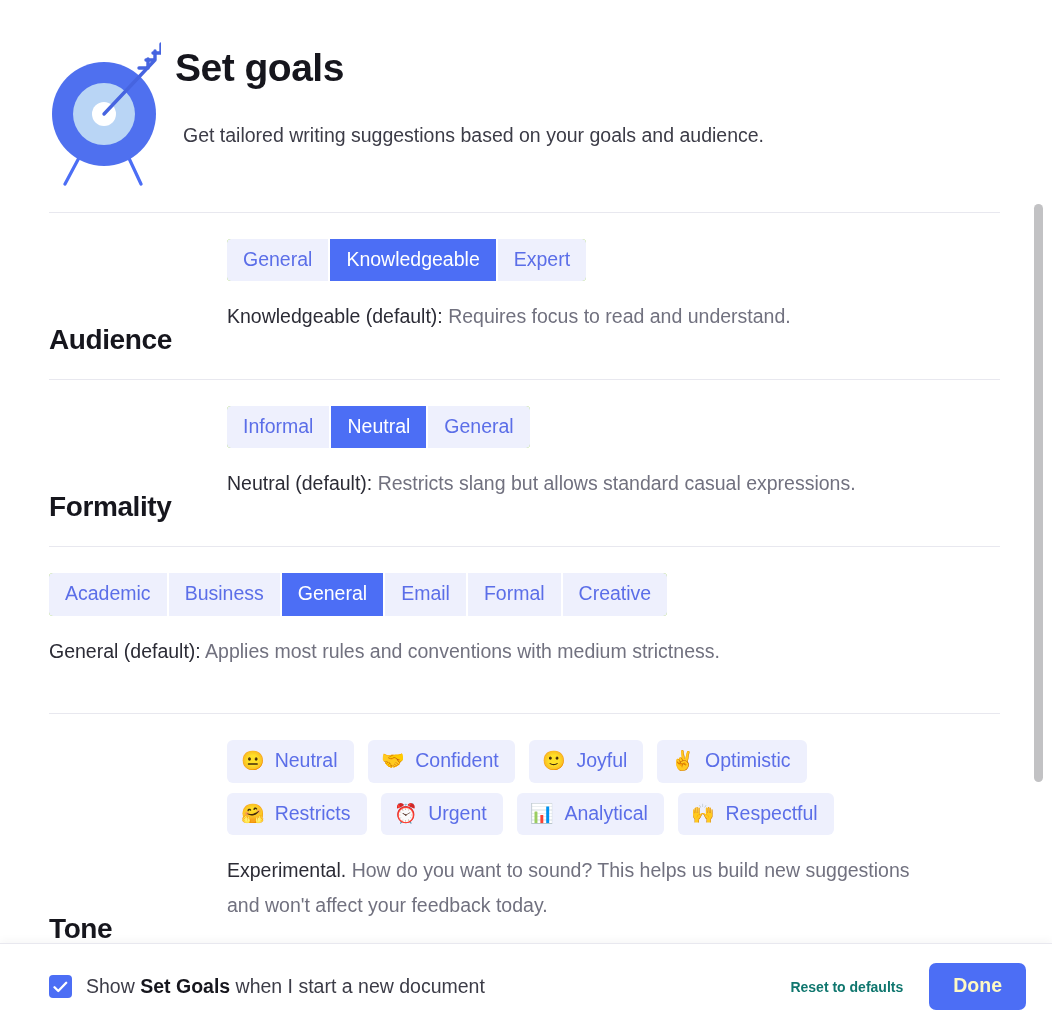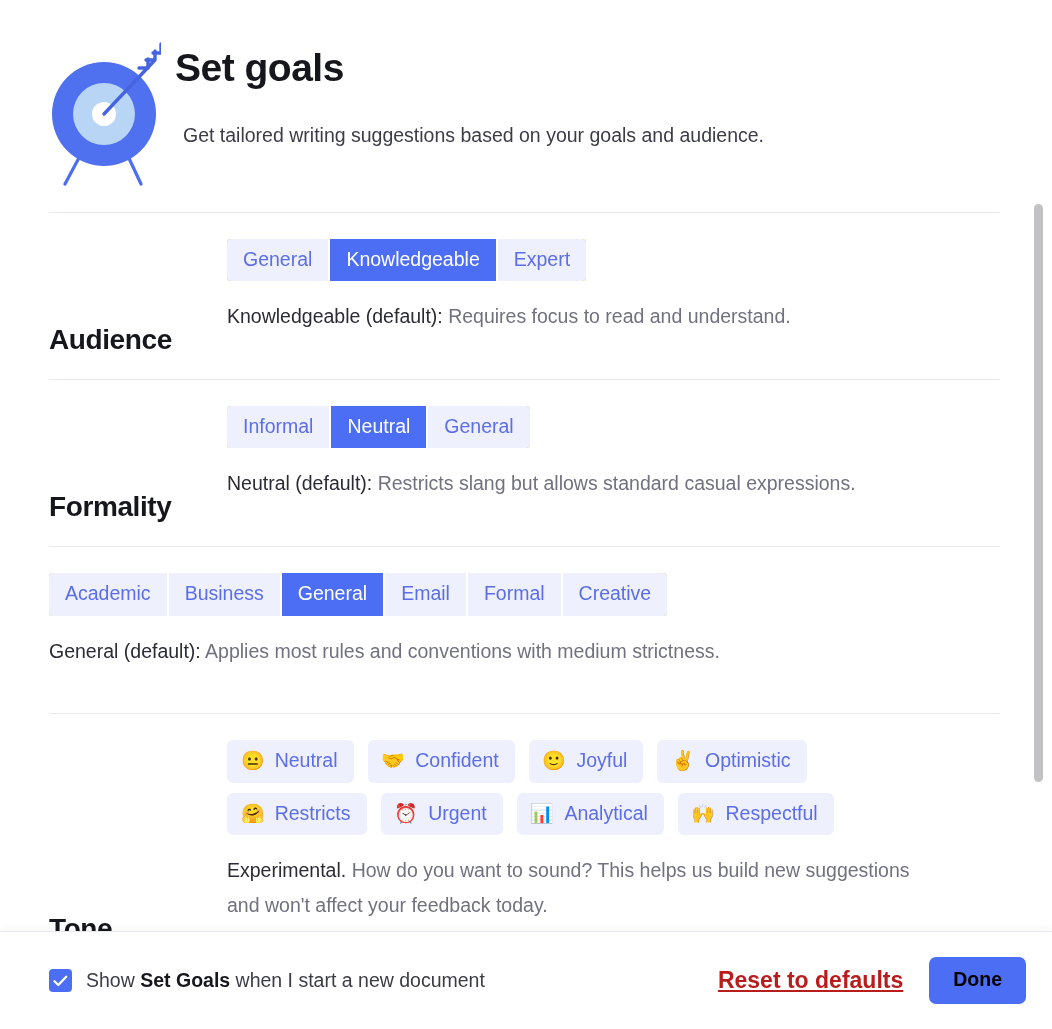--- a/index.html
+++ b/index.html
@@ -157,21 +157,21 @@
     line-height: 1;
     filter: saturate(1.05);
   }
 
   
   .footer {
     position: absolute;
     left: 0;
     right: 0;
     bottom: 0;
-    height: 98px;
+    height: 86px;
     background: #ffffff;
     border-top: 1px solid #e8e8ef;
     display: flex;
     align-items: center;
     padding: 0 26px 0 49px;
     box-sizing: border-box;
     box-shadow: 0 -3px 8px rgba(0,0,0,0.035);
   }
   .check-wrap {
     display: flex;
@@ -190,35 +190,34 @@
     justify-content: center;
   }
   .checkbox svg { display: block; }
   .check-label {
     font-size: 19.5px;
     color: #3c3c47;
   }
   .check-label b { color: #16161d; font-weight: bold; }
   .footer-spacer { flex: 1; }
   .reset-link {
-    font-size: 23px;
+    font-size: 14px;
     font-weight: bold;
-    color: #b91c1c;
+    color: #0f766e;
     background: none;
     border: 0;
     font-family: inherit;
     cursor: pointer;
     padding: 8px 10px;
     margin-right: 16px;
-    text-decoration: underline;
   }
   .done-btn {
     font-size: 19.5px;
     font-weight: bold;
-    color: #000000;
+    color: #fef9c3;
     background: #4c6ef5;
     border: 0;
     border-radius: 7px;
     font-family: inherit;
     cursor: pointer;
     padding: 13px 24px 14px 24px;
     line-height: 1;
   }
 
   

